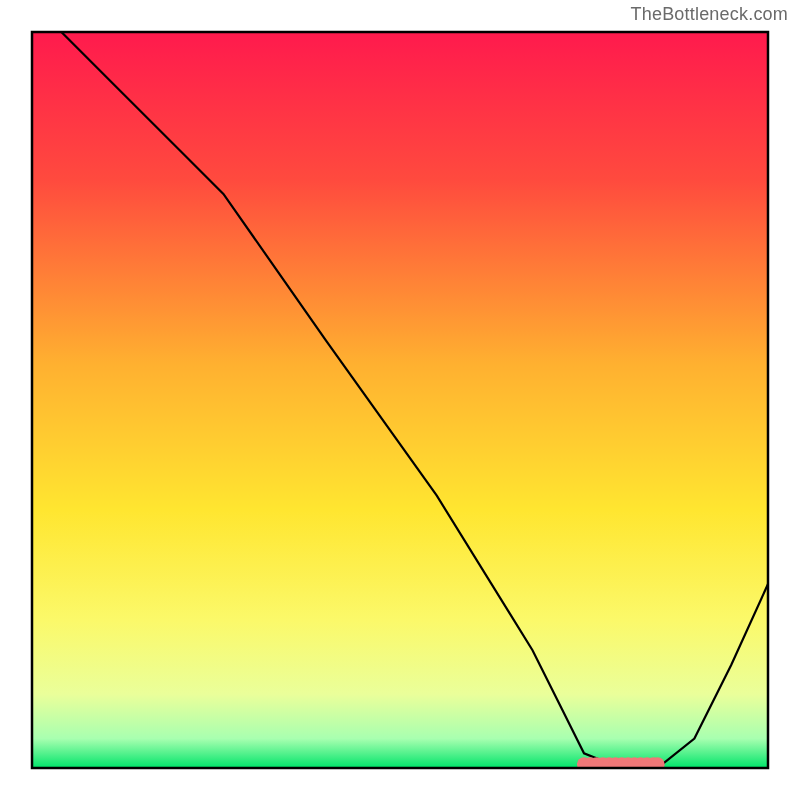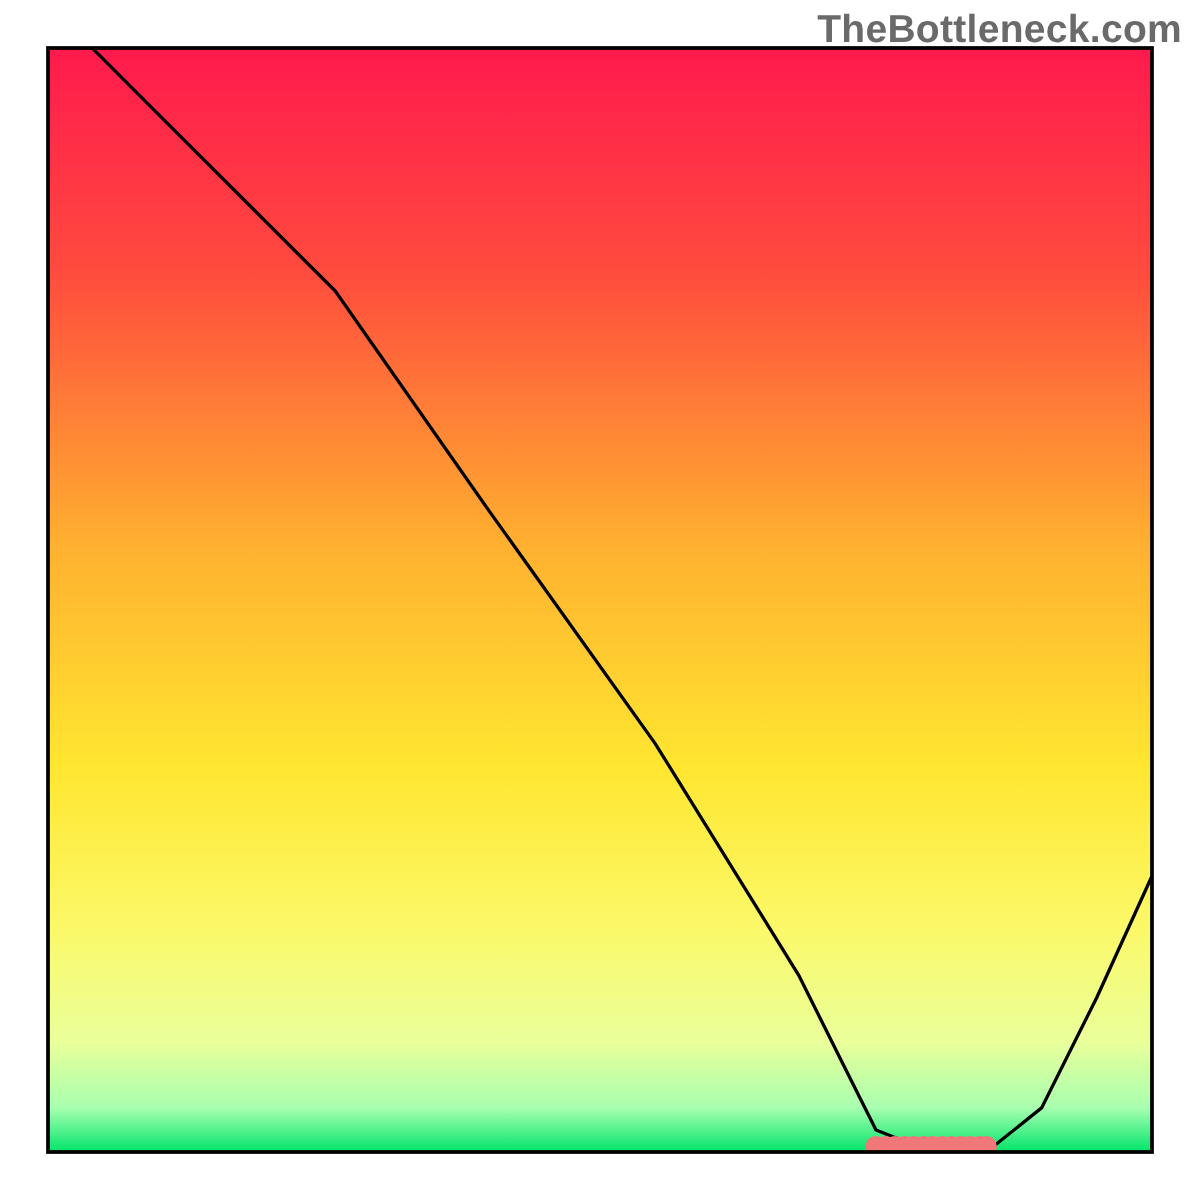--- a/index.html
+++ b/index.html
@@ -13,22 +13,22 @@
   }
   .chart-wrap {
     position: relative;
     width: 800px;
     height: 800px;
   }
   .watermark {
     position: absolute;
     top: 4px;
     right: 12px;
-    font-size: 26px;
-    font-weight: 700;
+    font-size: 18px;
+    font-weight: 400;
     color: #6a6a6a;
     letter-spacing: 0.2px;
   }
   svg.chart {
     position: absolute;
     left: 0;
     top: 0;
   }
 </style>
 </head>

